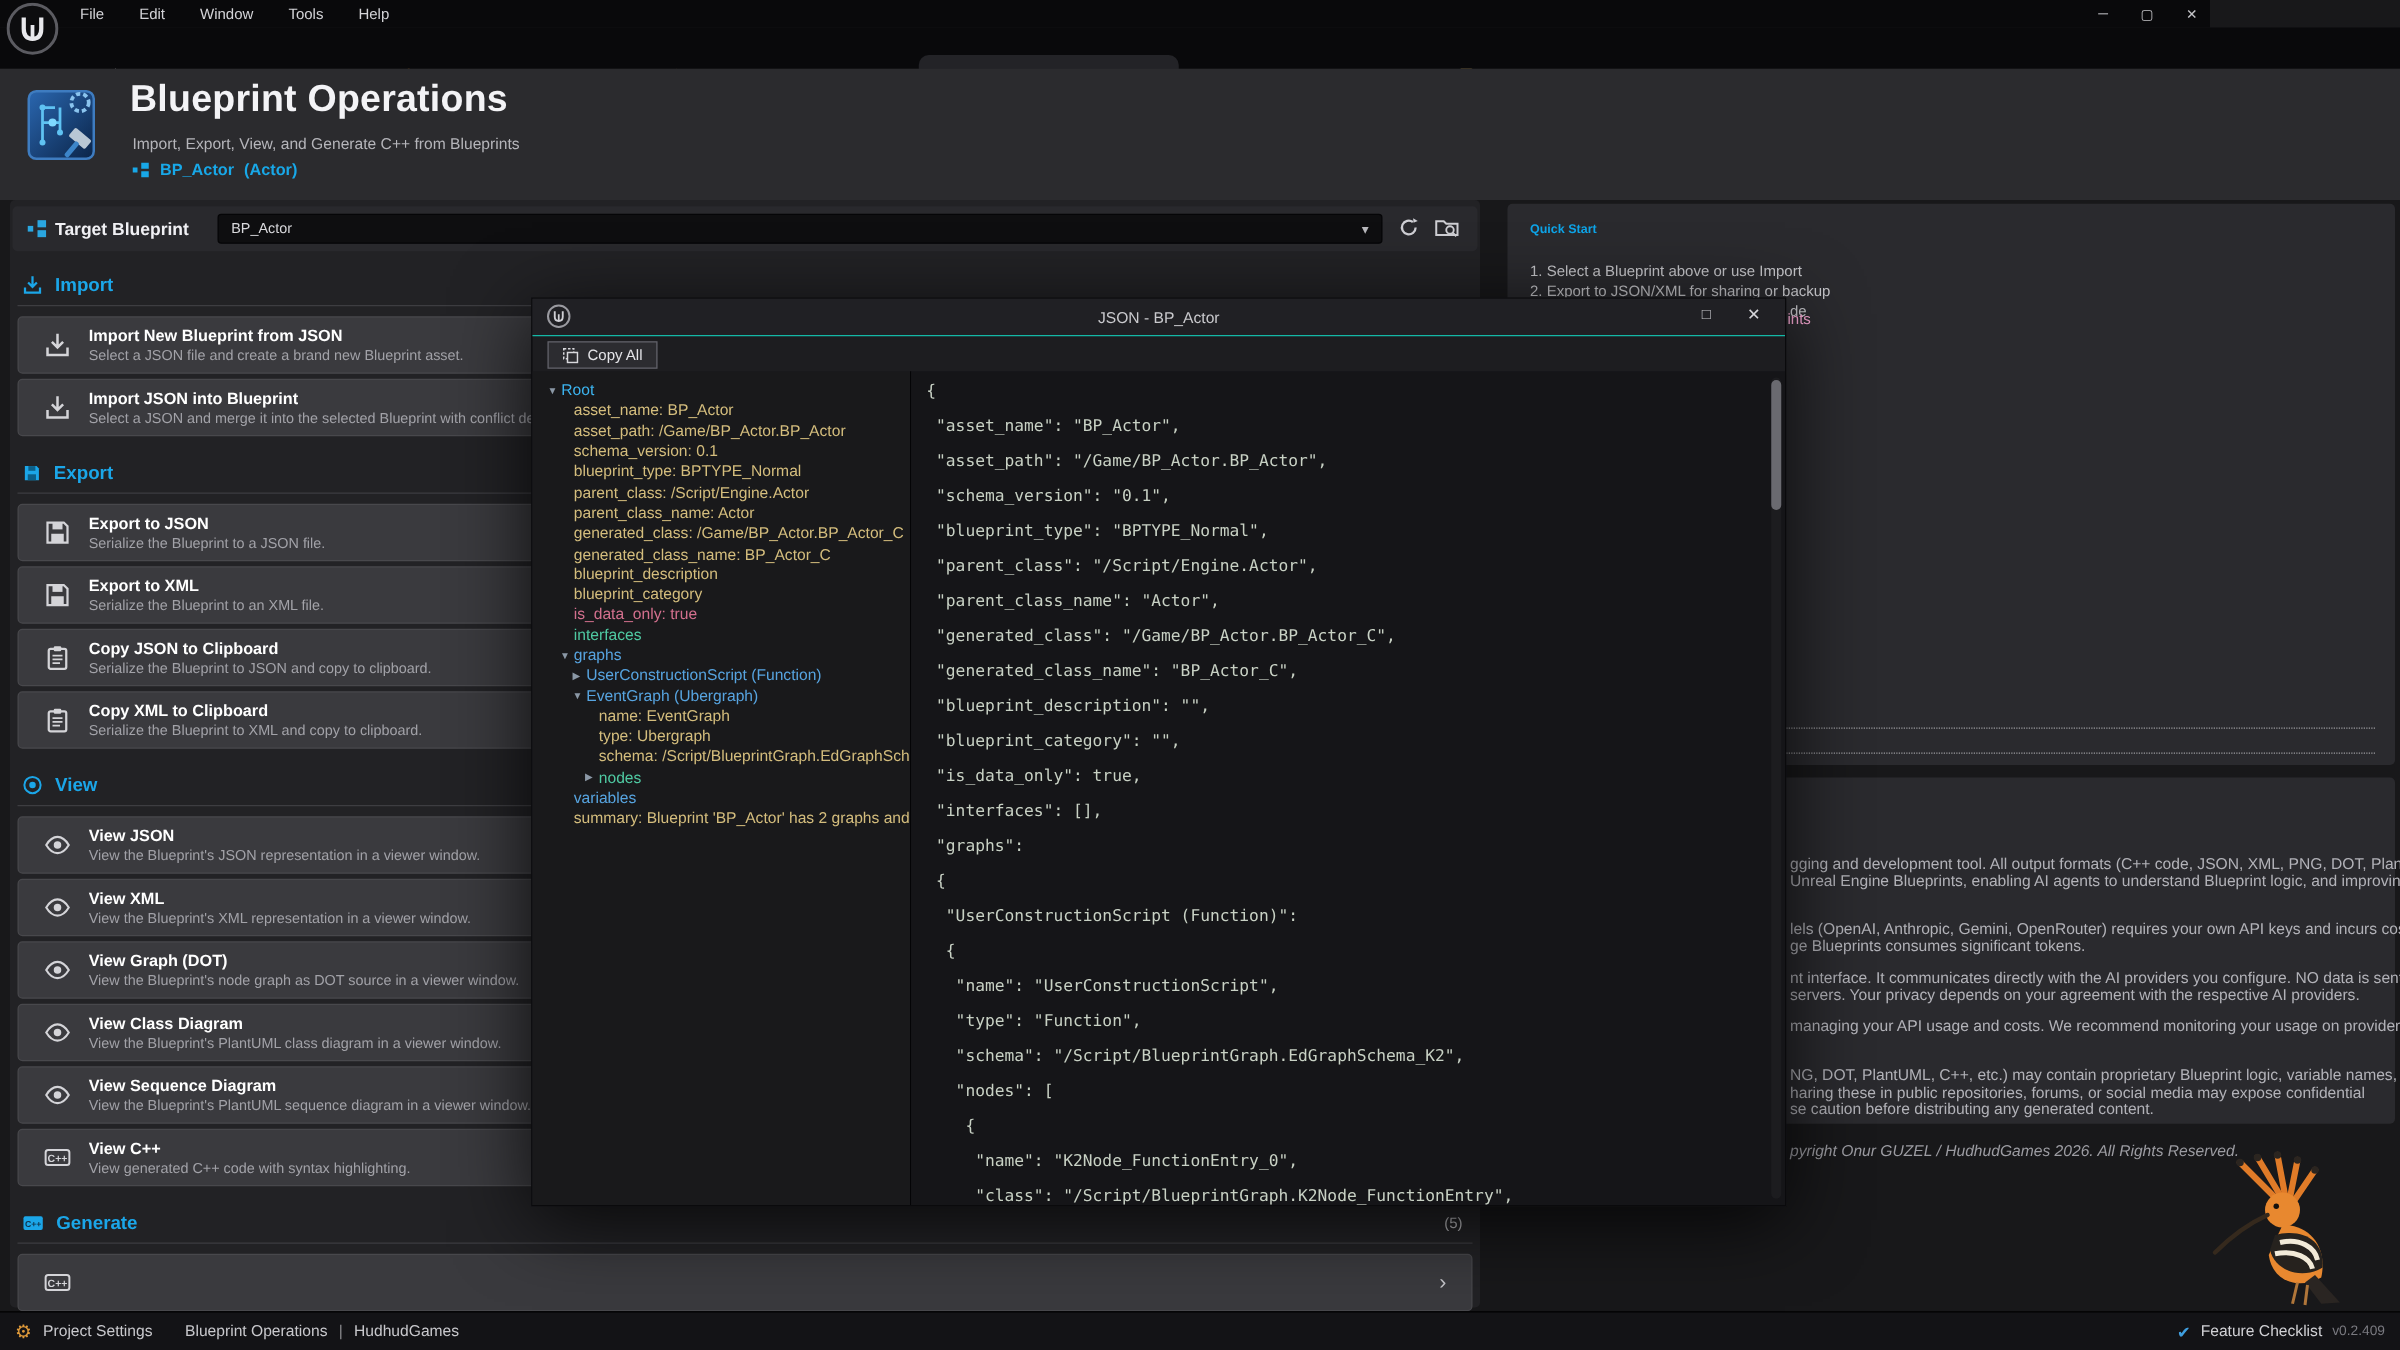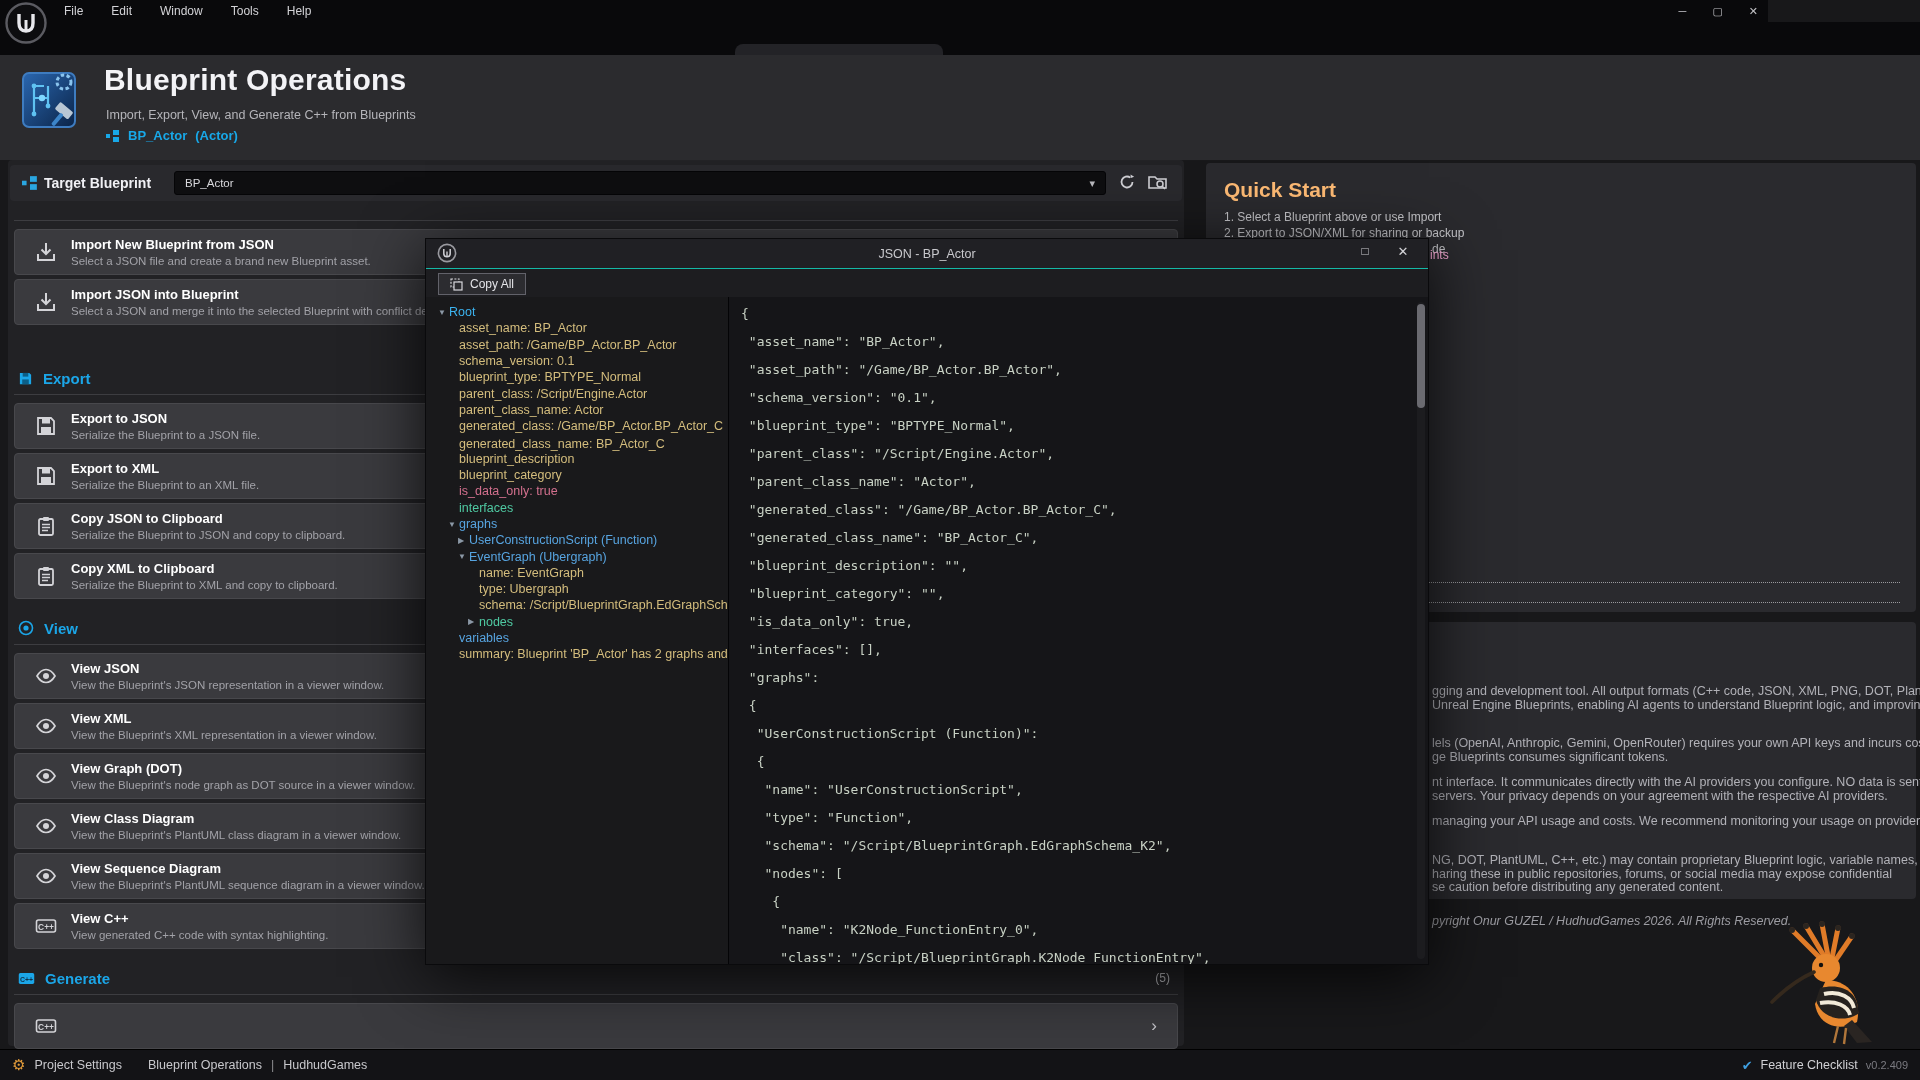--- a/index.html
+++ b/index.html
@@ -48,21 +48,21 @@
   .btn { position:relative; height:46px; margin:0 2px 4px; background:#3a3a3e; border:1px solid #48484c; border-radius:4px; display:flex; align-items:center; cursor:pointer; overflow:hidden; }
   .btn .ic { width:22px; height:22px; margin:0 14px 0 20px; color:#d4d4d8; flex:none; }
   .btn .txt { display:flex; flex-direction:column; justify-content:center; }
   .btn .tt { font-size:13px; font-weight:bold; color:#ffffff; }
   .btn .dd { font-size:11.5px; color:#a2a2a8; margin-top:3px; }
   .btn .chev { margin-left:auto; margin-right:20px; font-size:17px; color:#c6c6cb; }
   .sec-import { top:56px; } .sec-export { top:206px; } .sec-view { top:456px; } .sec-generate { top:806px; }
 
   
   .panelA { position:absolute; left:1206px; top:163px; width:710px; height:449px; background:#2a2a2e; border-radius:4px; }
-  .qs-title { position:absolute; left:18px; top:15px; font-size:21px; font-weight:bold; color:#fdba74; }
+  .qs-title { position:absolute; left:18px; top:15px; font-size:10px; font-weight:bold; color:#0ea5e9; }
   .qs-steps { position:absolute; left:18px; top:46px; font-size:12px; color:#c6c6ca; line-height:16px; }
   .dotline { position:absolute; left:18px; width:676px; border-top:1px dotted #9a9a9e; height:0; }
   .panelB { position:absolute; left:1206px; top:622px; width:710px; height:277px; background:#2a2a2e; border-radius:4px; }
   .frag { position:absolute; font-size:12.5px; color:#b2b2b8; white-space:nowrap; z-index:1; }
   .copyright { position:absolute; left:1432px; top:914px; font-style:italic; font-size:12.5px; color:#9c9ca2; z-index:1; }
   .bird { position:absolute; left:1758px; top:920px; z-index:2; }
 
   
   .modal { position:absolute; left:425px; top:238px; width:1004px; height:727px; background:#1d1d20; border:1px solid #0a0a0c; box-shadow:0 12px 60px rgba(0,0,0,.78); z-index:10; }
   .m-titlebar { position:absolute; left:0; top:0; width:100%; height:30px; background:#202024; border-bottom:1px solid #14b8a6; }
@@ -224,20 +224,27 @@
       <div class="tb-tool" style="left:1138px">
         <svg width="20" height="18" viewBox="0 0 20 18">
             <path d="M1 4 h6 l2 2 h9 v9 H1 Z" fill="none" stroke="#cfcfd4" stroke-width="1.6"></path>
             <circle cx="12" cy="11" r="3" fill="none" stroke="#cfcfd4" stroke-width="1.5"></circle>
             <path d="M14.2 13.2 L17 16" stroke="#cfcfd4" stroke-width="1.6"></path>
           </svg>
       </div>
     </div>
 
     <div class="sec sec-import">
+      <div class="sec-head">
+        <svg width="16" height="16" viewBox="0 0 16 16">
+            <path d="M8 1 v8 M4.5 6 L8 9.5 L11.5 6" stroke="#1ba6e8" stroke-width="1.8" fill="none"></path>
+            <path d="M2 10 v4 h12 v-4" stroke="#1ba6e8" stroke-width="1.8" fill="none"></path>
+          </svg>
+        <span>Import</span>
+      </div>
       <div class="sec-div"></div>
       <div>
 
       <div class="btn">
             <svg class="ic" viewBox="0 0 22 22">
               <path d="M11 2 v10 M6.5 8.5 L11 13 L15.5 8.5" stroke="currentColor" stroke-width="2" fill="none"></path>
               <path d="M3 13 v6 h16 v-6" stroke="currentColor" stroke-width="2" fill="none"></path>
             </svg>
             <div class="txt">
               <div class="tt">Import New Blueprint from JSON</div>

